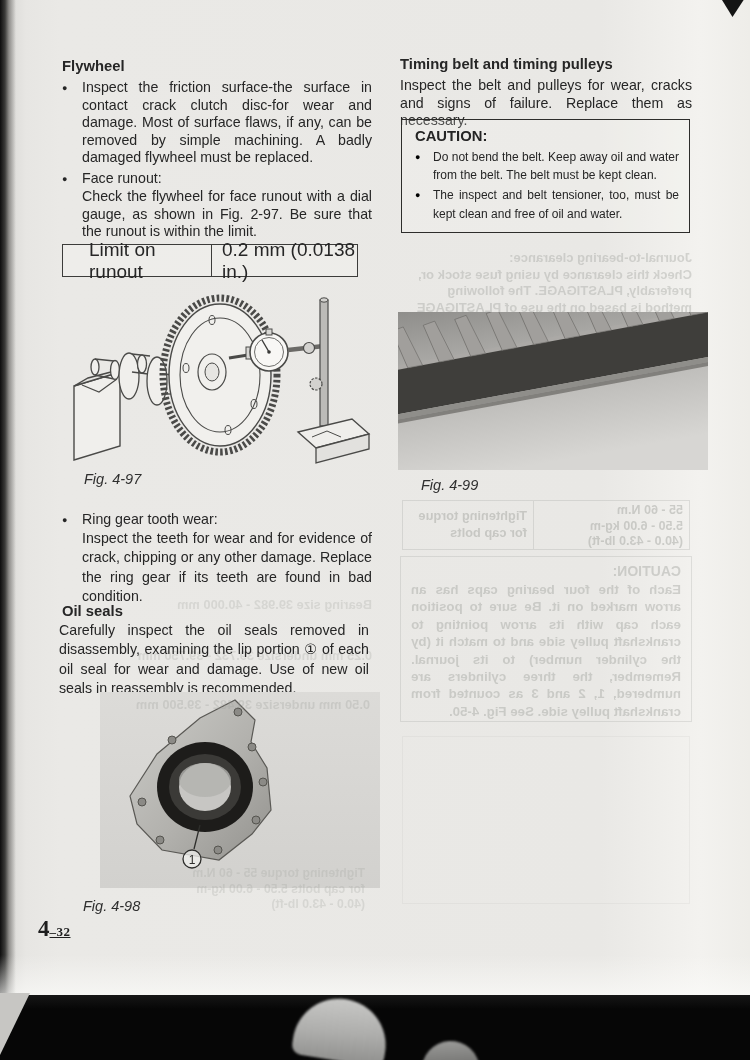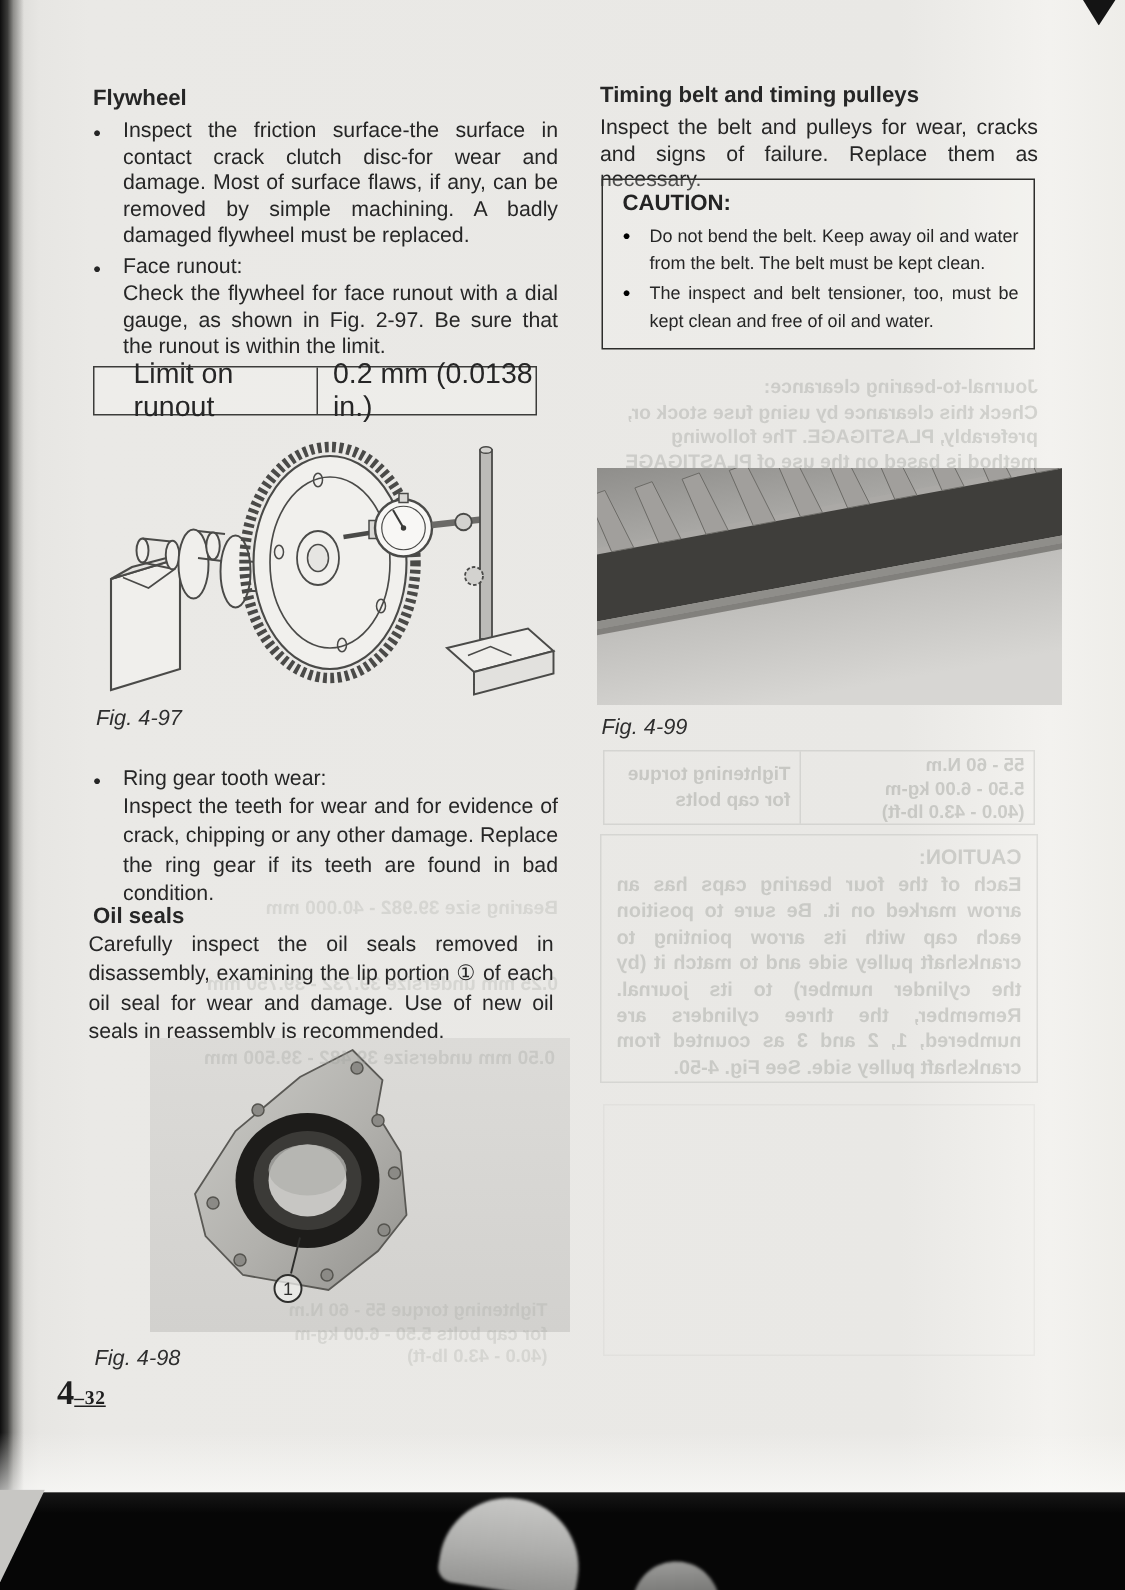--- a/index.html
+++ b/index.html
@@ -24,21 +24,21 @@
   .notch {
     position:absolute; left:716px; top:0; width:30px; height:17px; background:#141414;
     clip-path:polygon(20% 0,92% 0,55% 100%);
   }
   .txt { position:absolute; color:#262626; font-size:14.2px; line-height:17.6px; }
   .just { text-align:justify; }
   .lh19 { line-height:19.3px; }
   .heading { font-weight:bold; font-size:14.8px; line-height:18px; }
   .bullet-row { display:flex; }
   .bullet-mark { width:20px; flex:0 0 20px; font-size:9px; line-height:17.6px; padding-top:1px; }
-  .caption { position:absolute; font-style:italic; font-size:14.5px; color:#2e2e2e; }
+  .caption { position:absolute; font-style:italic; font-size:14.5px; color:#2e2e2e;margin-left:20px; }
   .runout-table {
     position:absolute; left:62px; top:244px; width:296px; height:33px;
     border:1.4px solid #3c3c3a; display:flex; box-sizing:border-box; background:rgba(250,250,248,.25);
   }
   .runout-table .cell { font-size:19px; color:#262626; display:flex; align-items:center; }
   .runout-table .label { width:149px; padding-left:26px; box-sizing:border-box; border-right:1.2px solid #3c3c3a; }
   .runout-table .value { flex:1; padding-left:10px; }
   .caution-box {
     position:absolute; left:401px; top:119px; width:289px; box-sizing:border-box;
     border:1.6px solid #2d2d2b; padding:7px 10px 9px 13px; background:rgba(248,248,246,.2);

